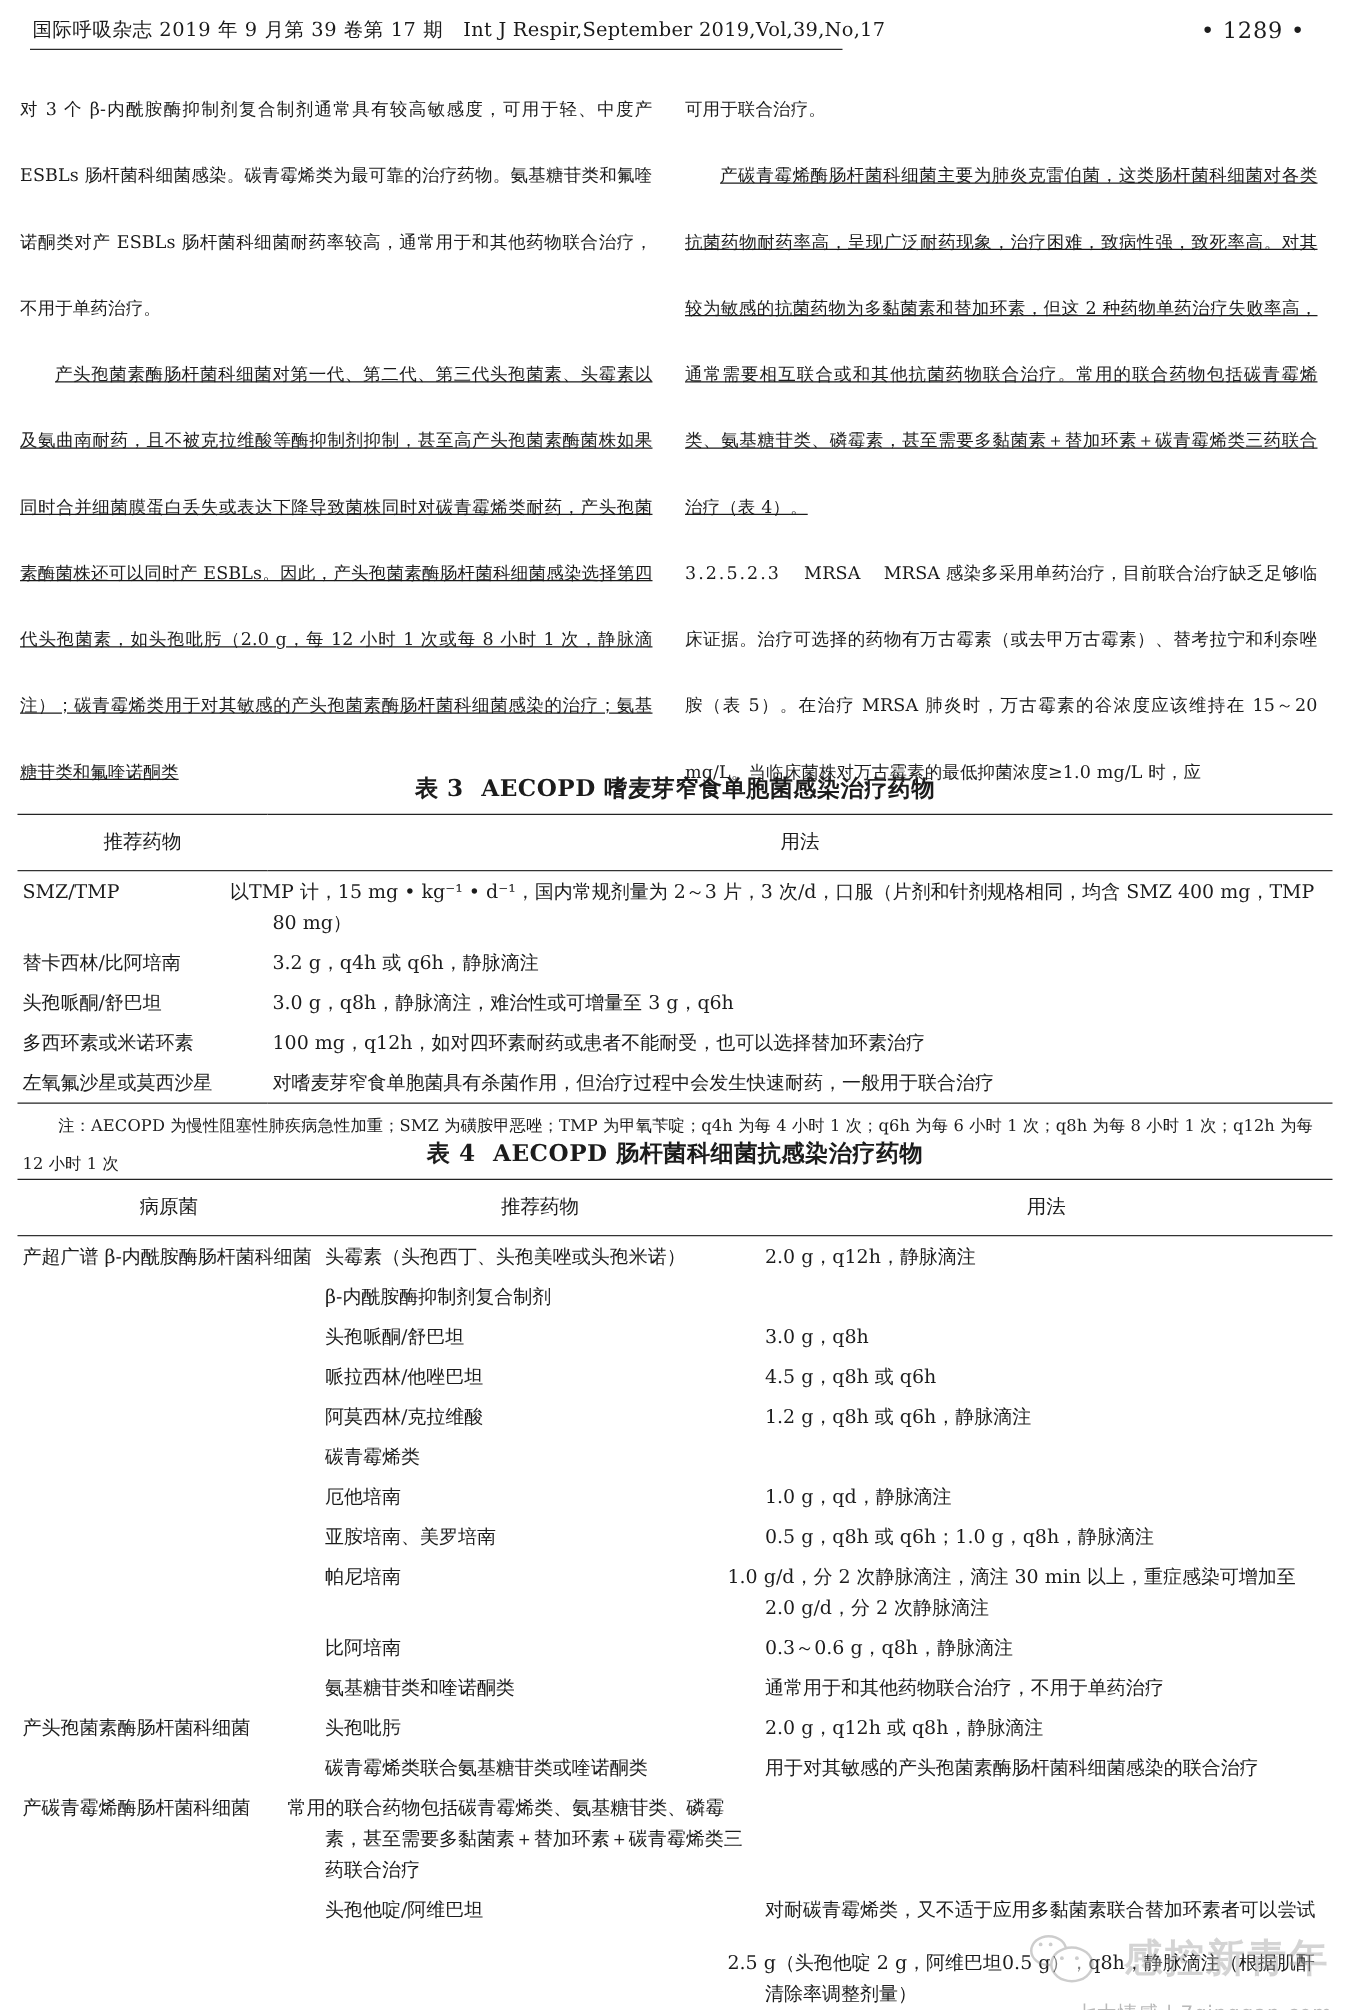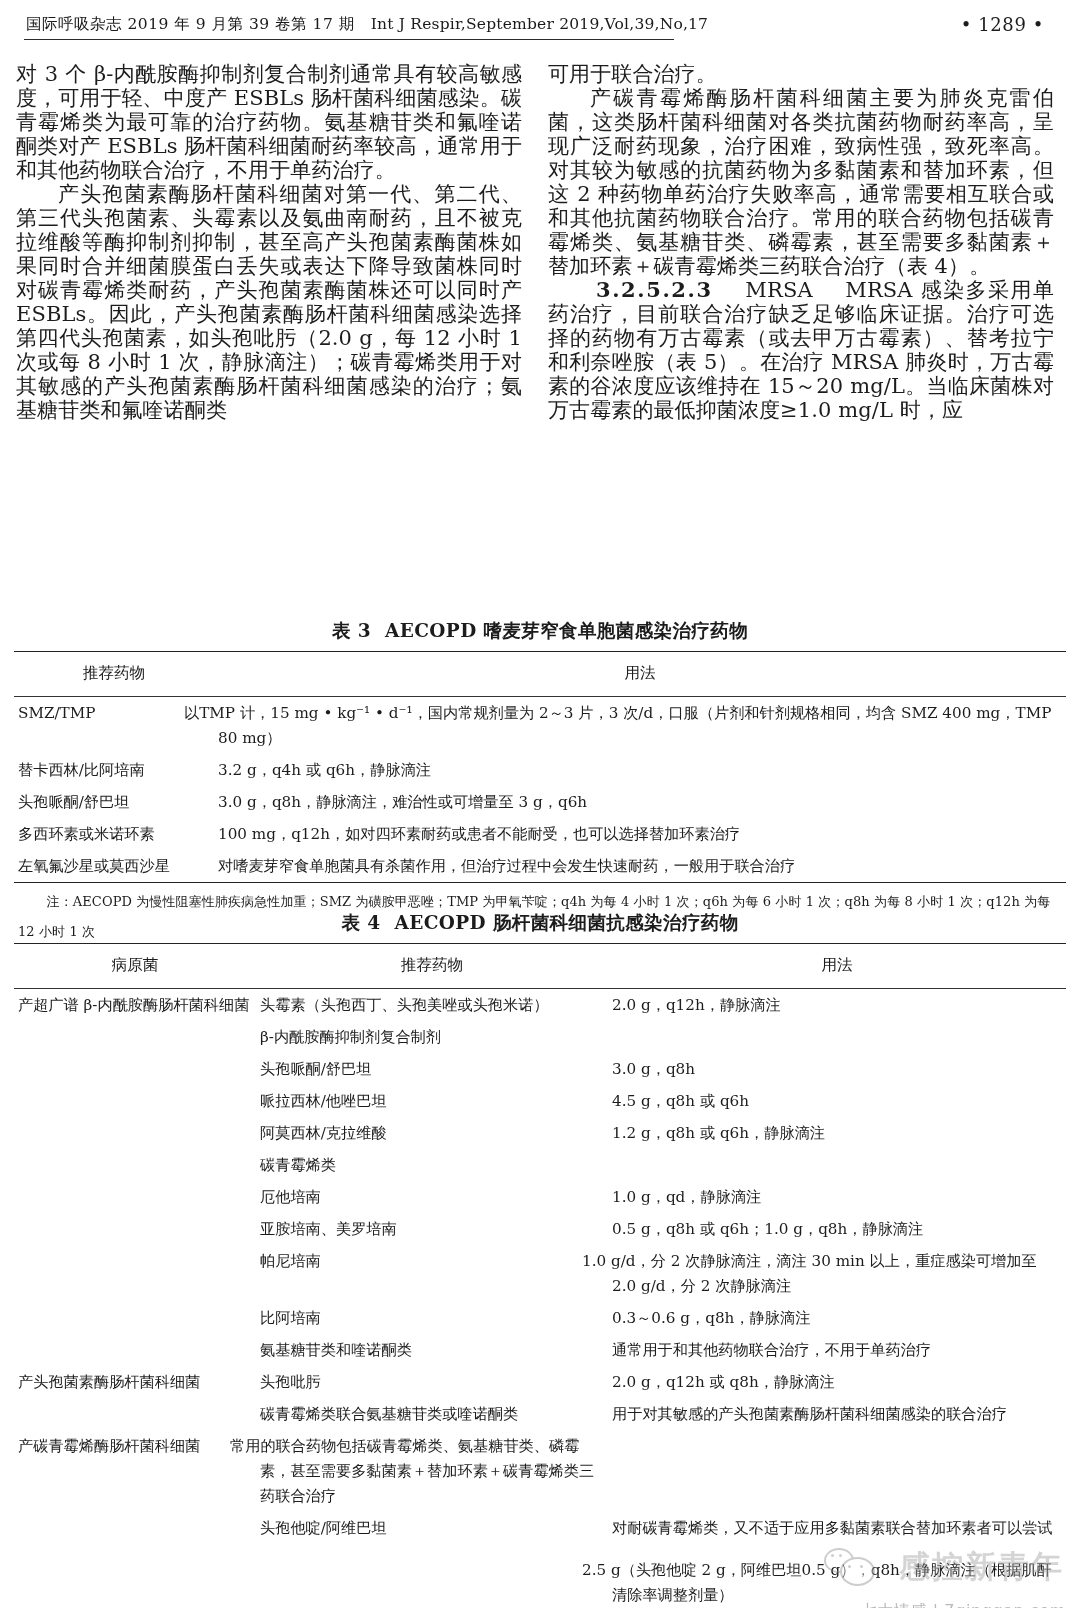--- a/index.html
+++ b/index.html
@@ -66,35 +66,34 @@
   .col {
     position: absolute;
     top: 0;
     width: 506px;
   }
   .col-left  { left: 2px; }
   .col-right { left: 534px; }
 
   .col p {
     margin: 0;
-    font-size: 21px;
-    line-height: 24px;
+    font-size: 14px;
+    line-height: 53px;
     text-align: justify;
     text-justify: inter-ideograph;
     letter-spacing: .1px;
   }
-  .col p.indent { text-indent: 2em; }
+  .col p.indent { text-indent: 2em; text-decoration: underline; }
   .col p .lat {
     font-family: "DejaVu Serif", "Liberation Serif", serif;
     letter-spacing: .2px;
   }
   .sec-num {
-    font-weight: bold;
+    font-weight: normal;
     letter-spacing: 1.6px;
-    margin-left: 48px;
   }
 
   
   .tbl-wrap { position: absolute; left: 14px; width: 1052px; }
 
   .tbl-title {
     text-align: center;
     font-size: 18.5px;
     font-weight: bold;
     letter-spacing: .4px;

